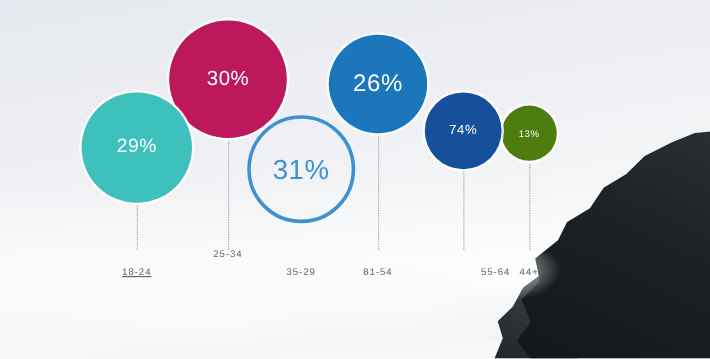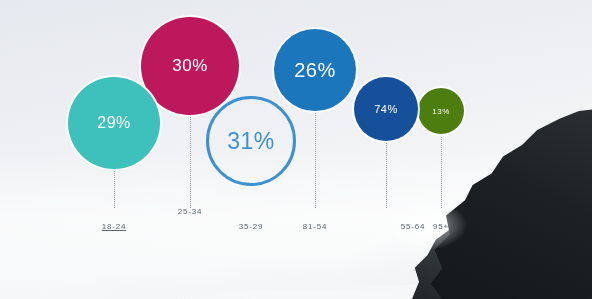--- a/index.html
+++ b/index.html
@@ -174,17 +174,17 @@
         <span>74%</span>
       </div>
       <div class="bubble" style="left: 418px; top: 88px; width: 46px; height: 46px; background: #4d7c0f; font-size: 8px; z-index: 6;">
         <span>13%</span>
       </div>
       <div class="axis-label" style="left: 114px; top: 222px; text-decoration: underline;">18-24</div>
       <div class="axis-label" style="left: 190px; top: 207px;">25-34</div>
       <div class="axis-label" style="left: 251px; top: 222px;">35-29</div>
       <div class="axis-label" style="left: 315px; top: 222px;">81-54</div>
       <div class="axis-label" style="left: 366px; top: 222px; margin-left: 47px;">55-64</div>
-      <div class="axis-label" style="left: 441px; top: 222px;">95+</div>
+      <div class="axis-label" style="left: 441px; top: 222px;">44+</div>
     </div>
 
 
 </div>
 
 </body></html>

